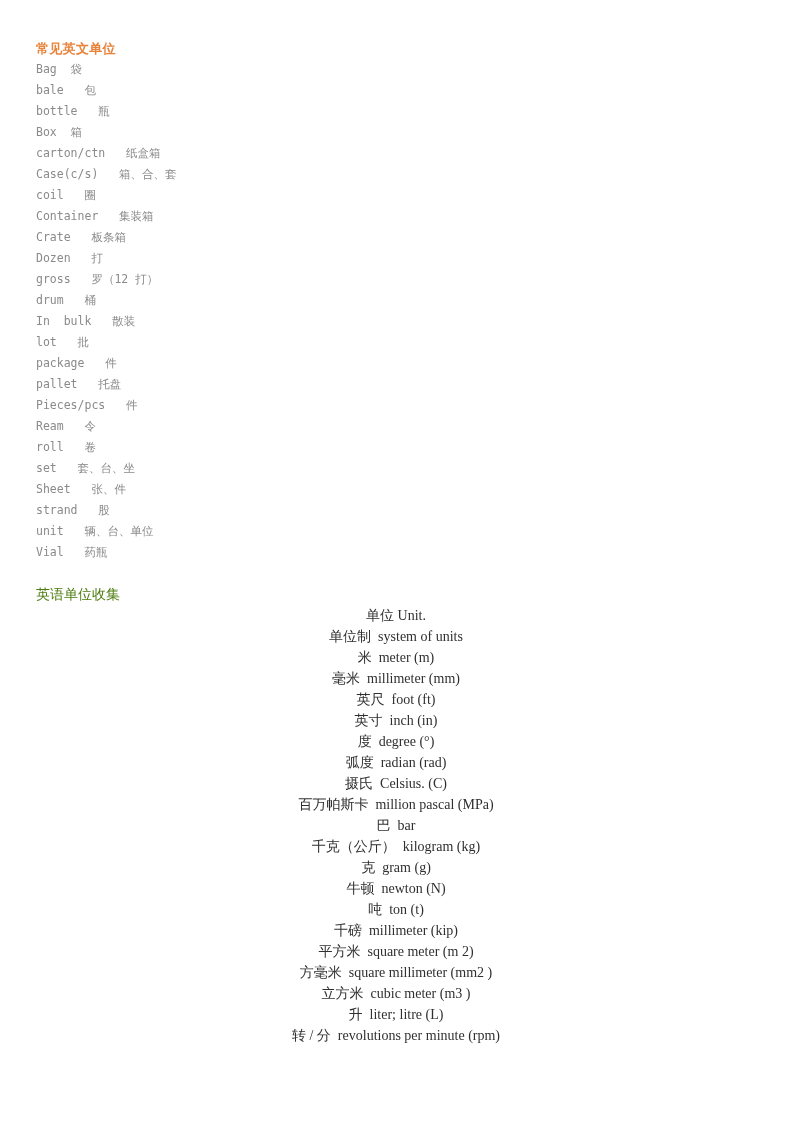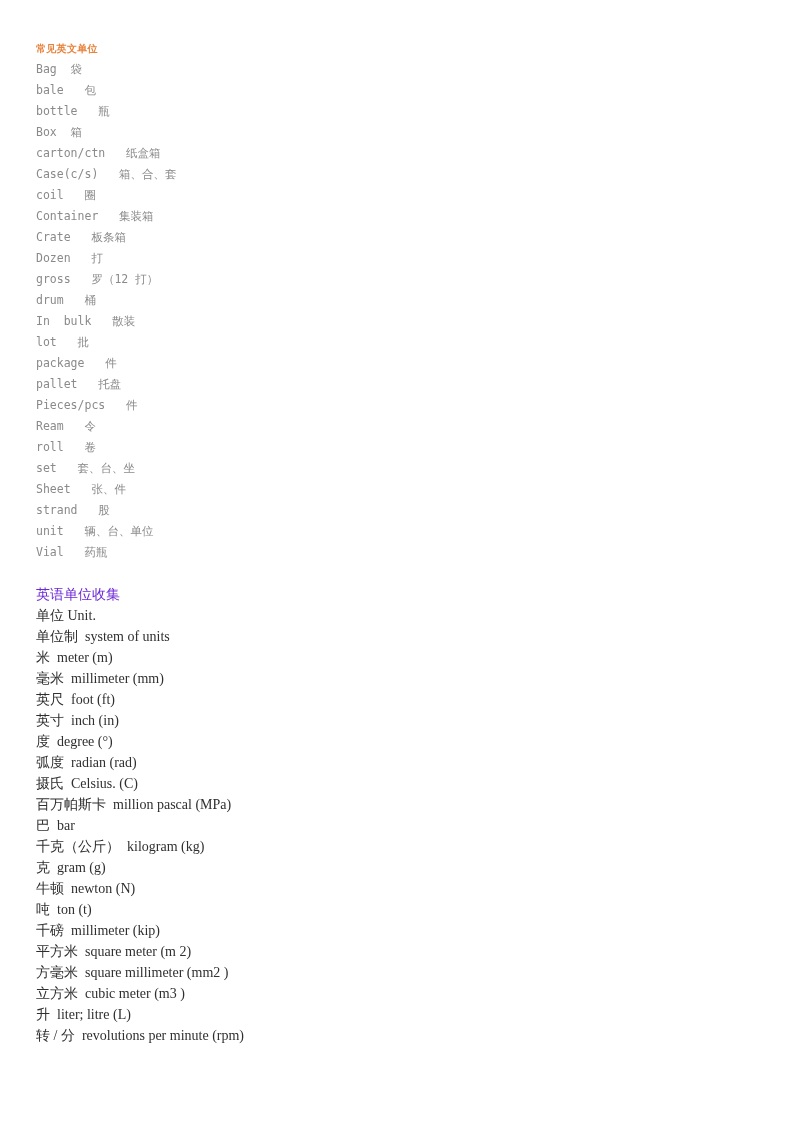--- a/index.html
+++ b/index.html
@@ -25,21 +25,21 @@
     padding: 0;
   }
   .content {
     position: absolute;
     left: 36px;
     top: 38px;
     width: 720px;
   }
   .doc-title {
     font-family: "DejaVu Sans", "Liberation Sans", sans-serif;
-    font-size: 10px;
+    font-size: 13px;
     font-weight: bold;
     color: #E8833C;
     line-height: 21px;
     height: 21px;
     letter-spacing: 0.3px;
     white-space: nowrap;
   }
   
   .mono-list {
     margin: 0;
@@ -58,33 +58,34 @@
   .spacer-line {
     height: 21px;
     line-height: 21px;
     font-size: 11px;
   }
   
   .serif-list {
     margin: 0;
     padding: 0;
     list-style: none;
+    text-align: center;
   }
   .serif-list li {
     font-family: "Liberation Serif", "DejaVu Serif", serif;
     font-size: 14px;
     color: #2f2f2f;
     line-height: 21px;
     height: 21px;
     white-space: pre;
   }
   .serif-heading {
     font-family: "Liberation Serif", "DejaVu Serif", serif;
     font-size: 14px;
-    color: #6d28d9;
+    color: #4d7c0f;
     line-height: 21px;
     height: 21px;
     white-space: pre;
   }
 </style>
 </head>
 <body>
 
 <div class="page">
   <div class="content">

